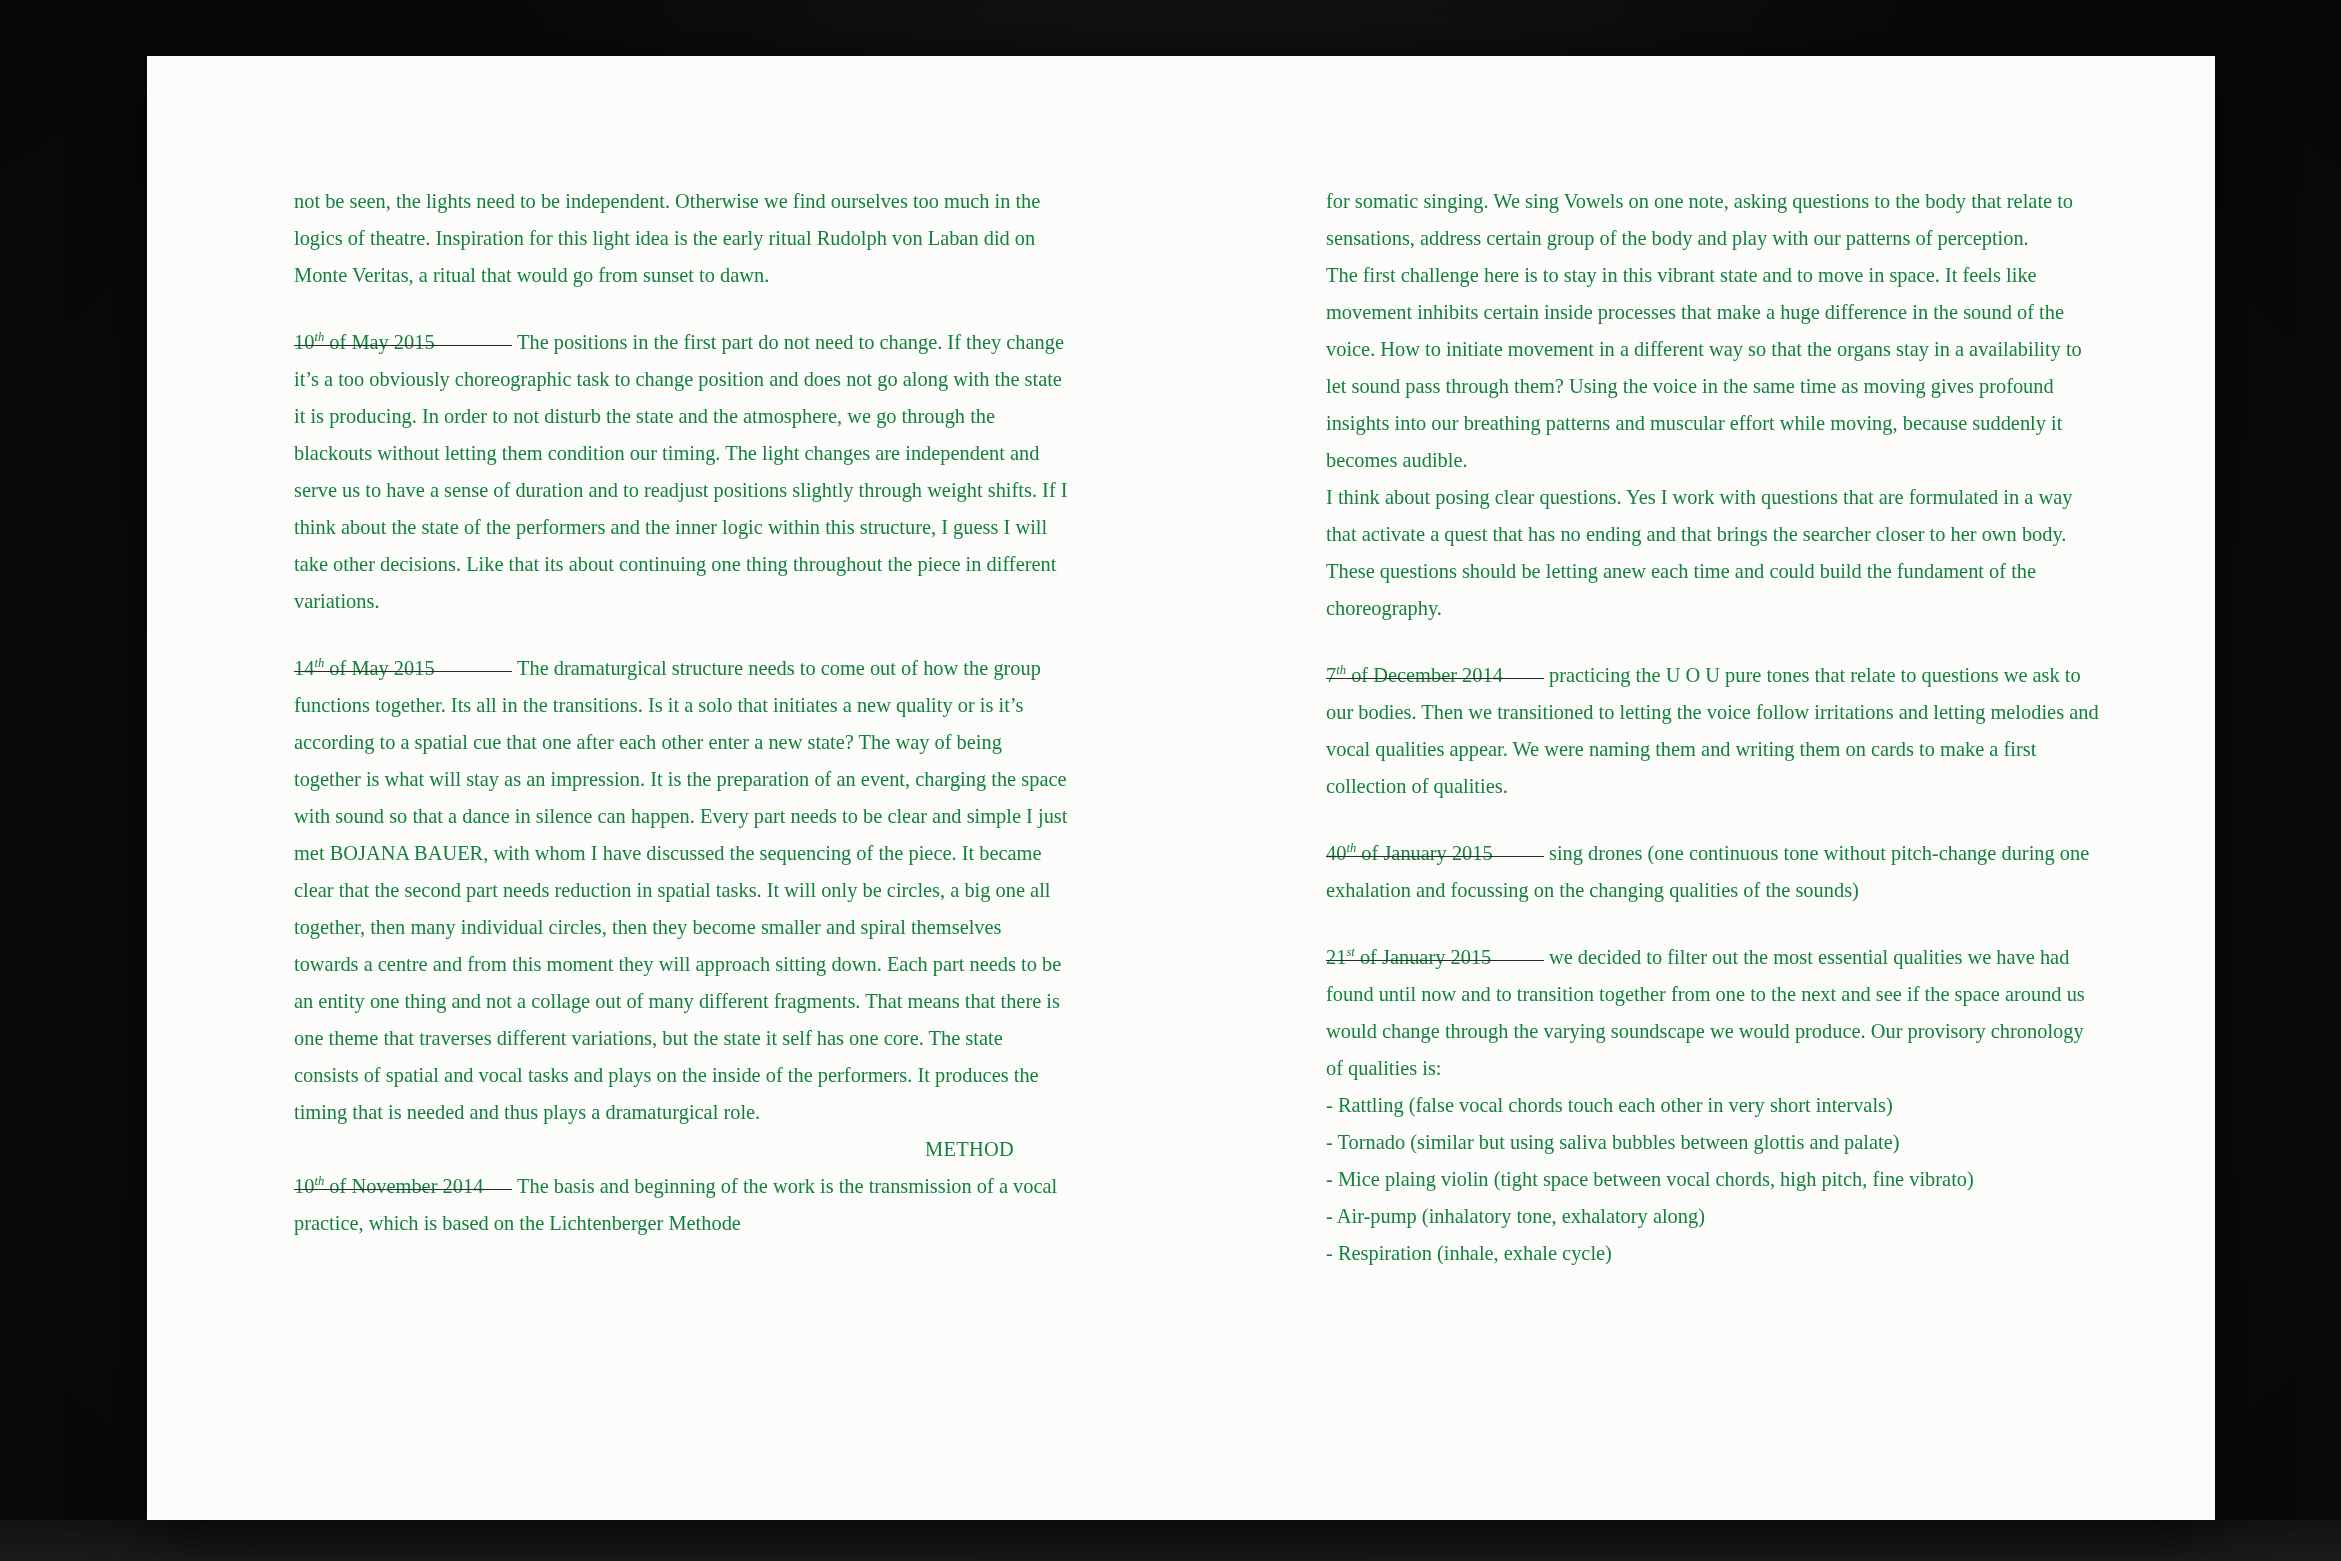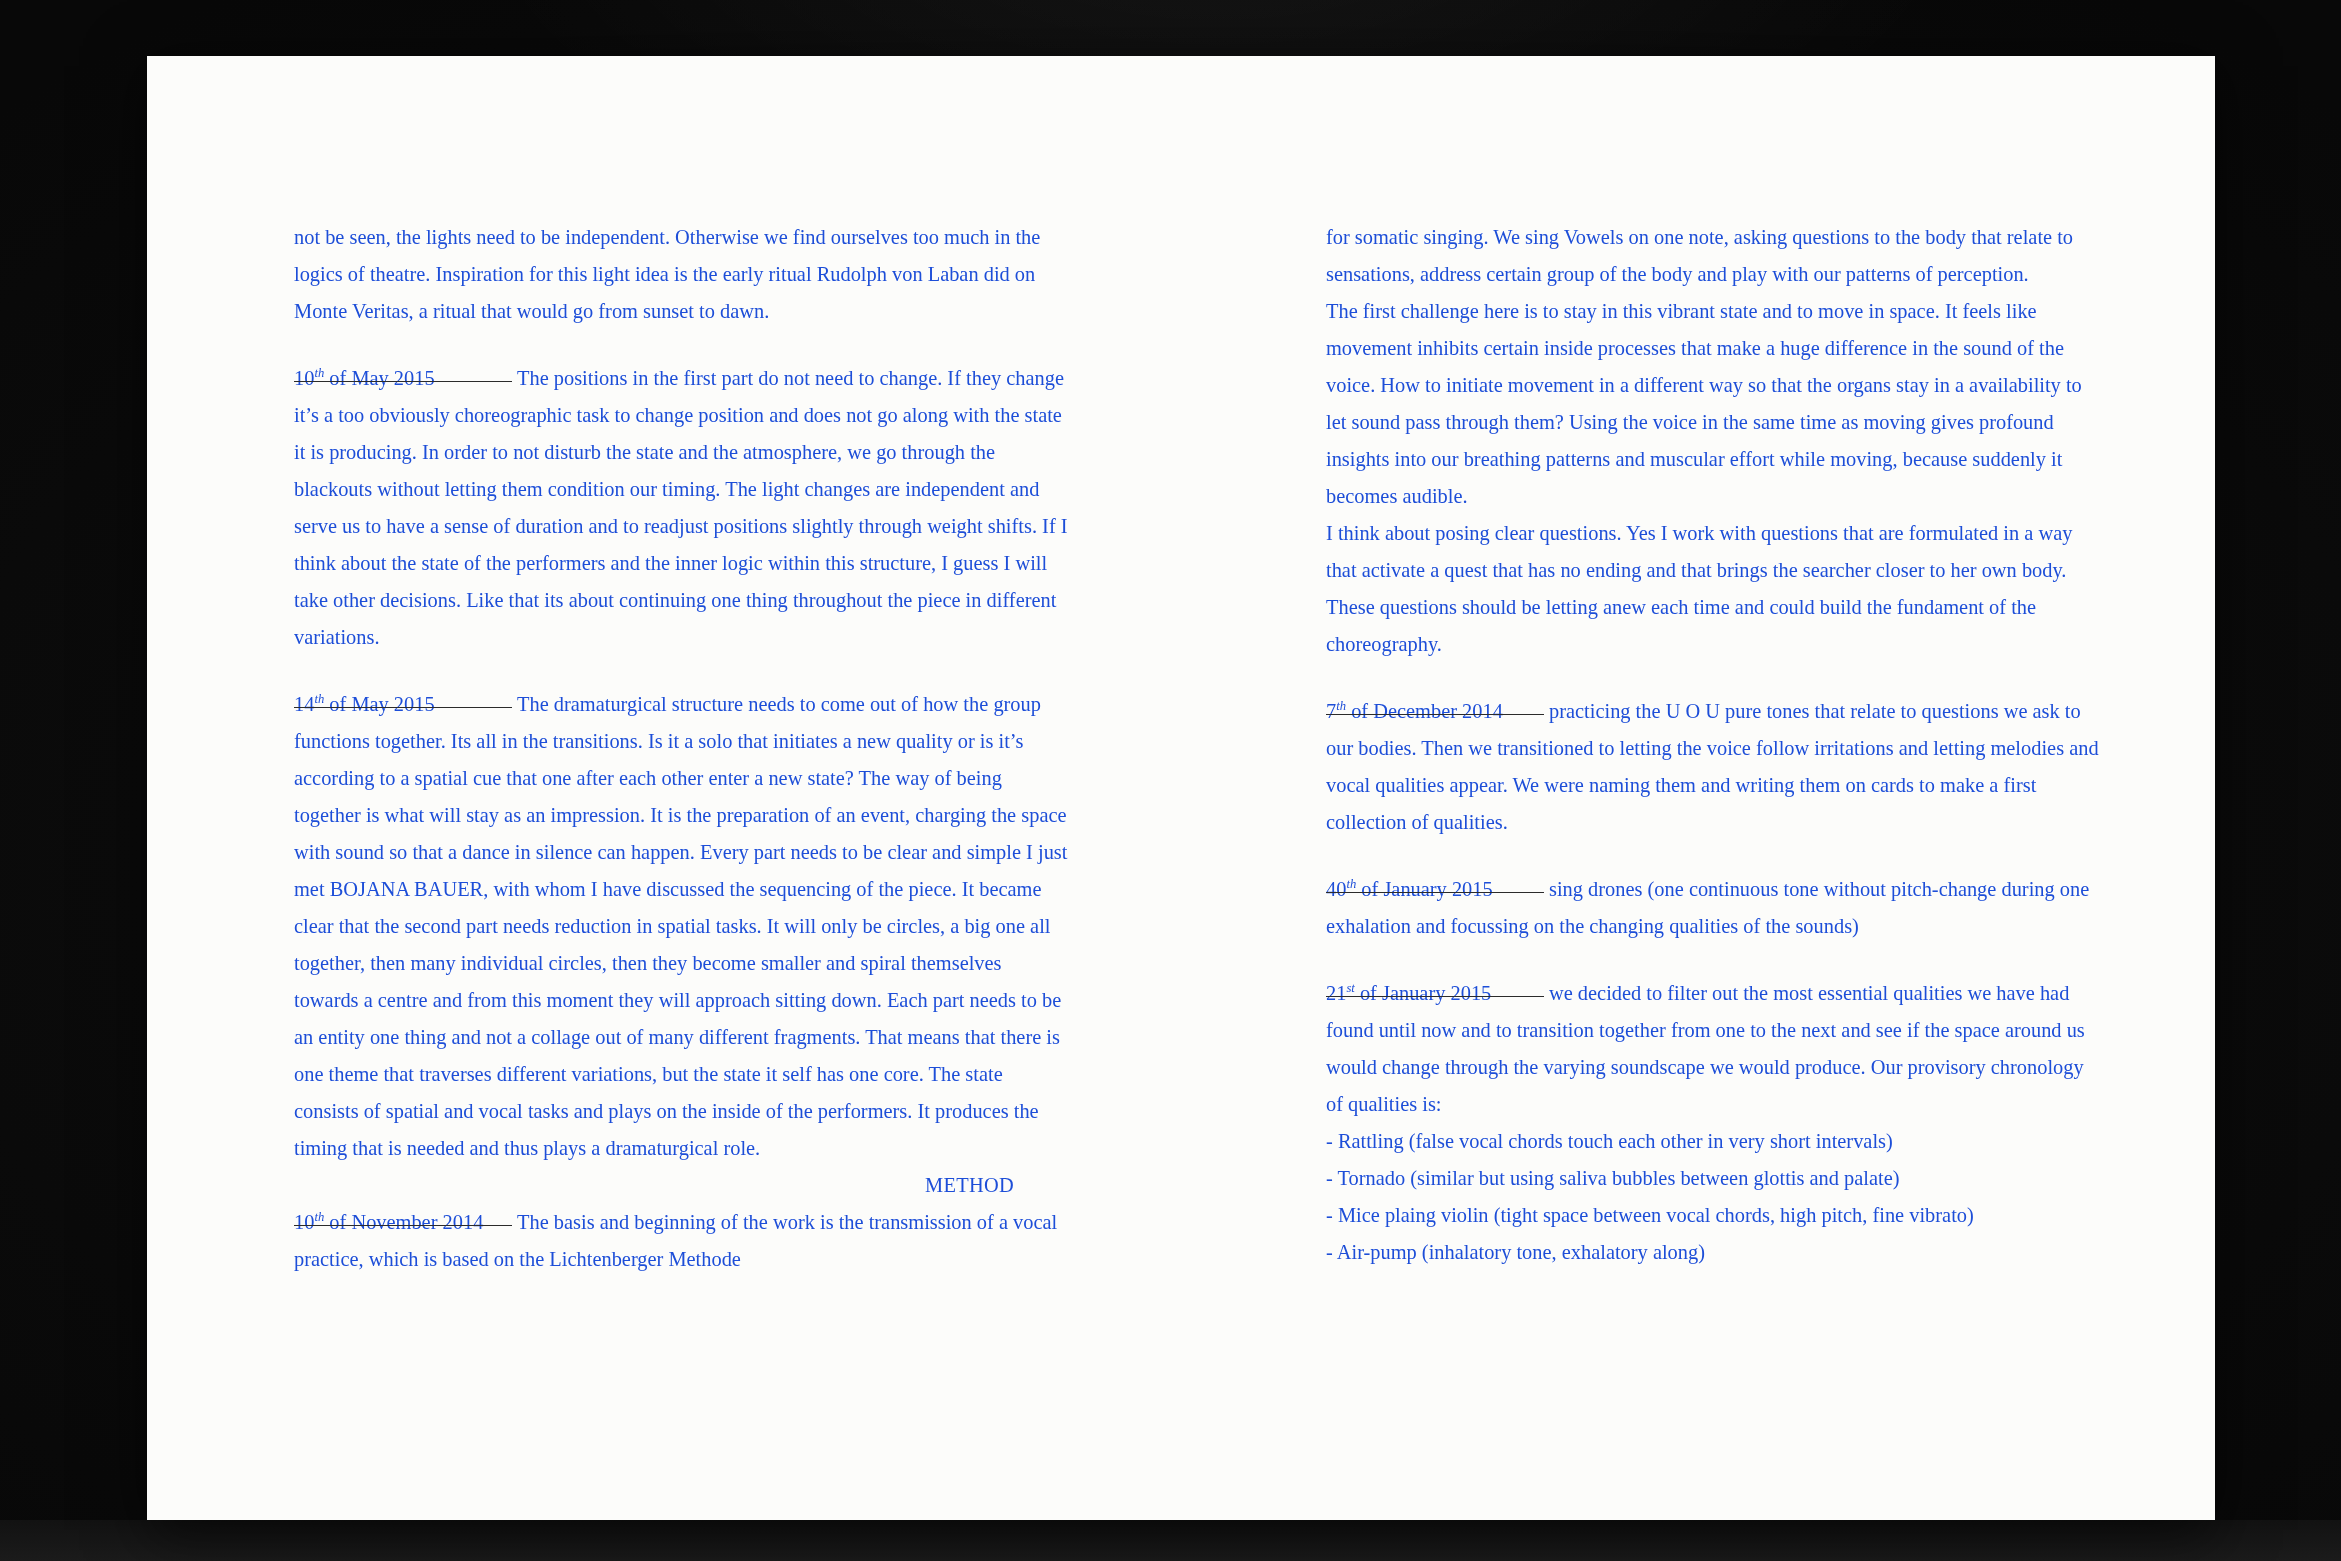--- a/index.html
+++ b/index.html
@@ -24,25 +24,24 @@
     opacity: 0.9;
   }
   .page {
     position: absolute; left: 147px; top: 56px;
     width: 2068px; height: 1464px;
     background: #fcfcfa;
     box-shadow: 0 10px 56px rgba(0,0,0,0.65);
   }
   .col {
     position: absolute; top: 127px; width: 776px;
-    color: #1d4ed8;
+    color: #15803d;
     font-size: 20.4px;
     line-height: 37px;
     text-align: left;
-    margin-top: 36px;
   }
   .col-left  { left: 147px; }
   .col-right { left: 1179px; }
   p.para { margin: 0; }
   p.gap  { margin-top: 30px; }
   .datewrap {
     position: relative;
     display: inline-block;
     width: 223px;
     vertical-align: baseline;
@@ -92,18 +91,19 @@
 
     <p class="para gap"><span class="datewrap"><span class="date"><span>40</span><sup class="ord">th</sup><span> of January 2015</span></span></span><span class="ptext">sing drones (one continuous tone without pitch-change during one exhalation and focussing on the changing qualities of the sounds)</span></p>
 
     <p class="para gap"><span class="datewrap"><span class="date"><span>21</span><sup class="ord">st</sup><span> of January 2015</span></span></span><span class="ptext">we decided to filter out the most essential qualities we have had found until now and to transition together from one to the next and see if the space around us would change through the varying soundscape we would produce. Our provisory chronology of qualities is:</span></p>
 
     <div class="qualities">
       <div class="list-item">- Rattling (false vocal chords touch each other in very short intervals)</div>
       <div class="list-item">- Tornado (similar but using saliva bubbles between glottis and palate)</div>
       <div class="list-item">- Mice plaing violin (tight space between vocal chords, high pitch, fine vibrato)</div>
       <div class="list-item">- Air-pump (inhalatory tone, exhalatory along)</div>
+      <div class="list-item">- Respiration (inhale, exhale cycle)</div>
     </div>
 
   </div>
 
 </div>
 
 
 </body></html>

